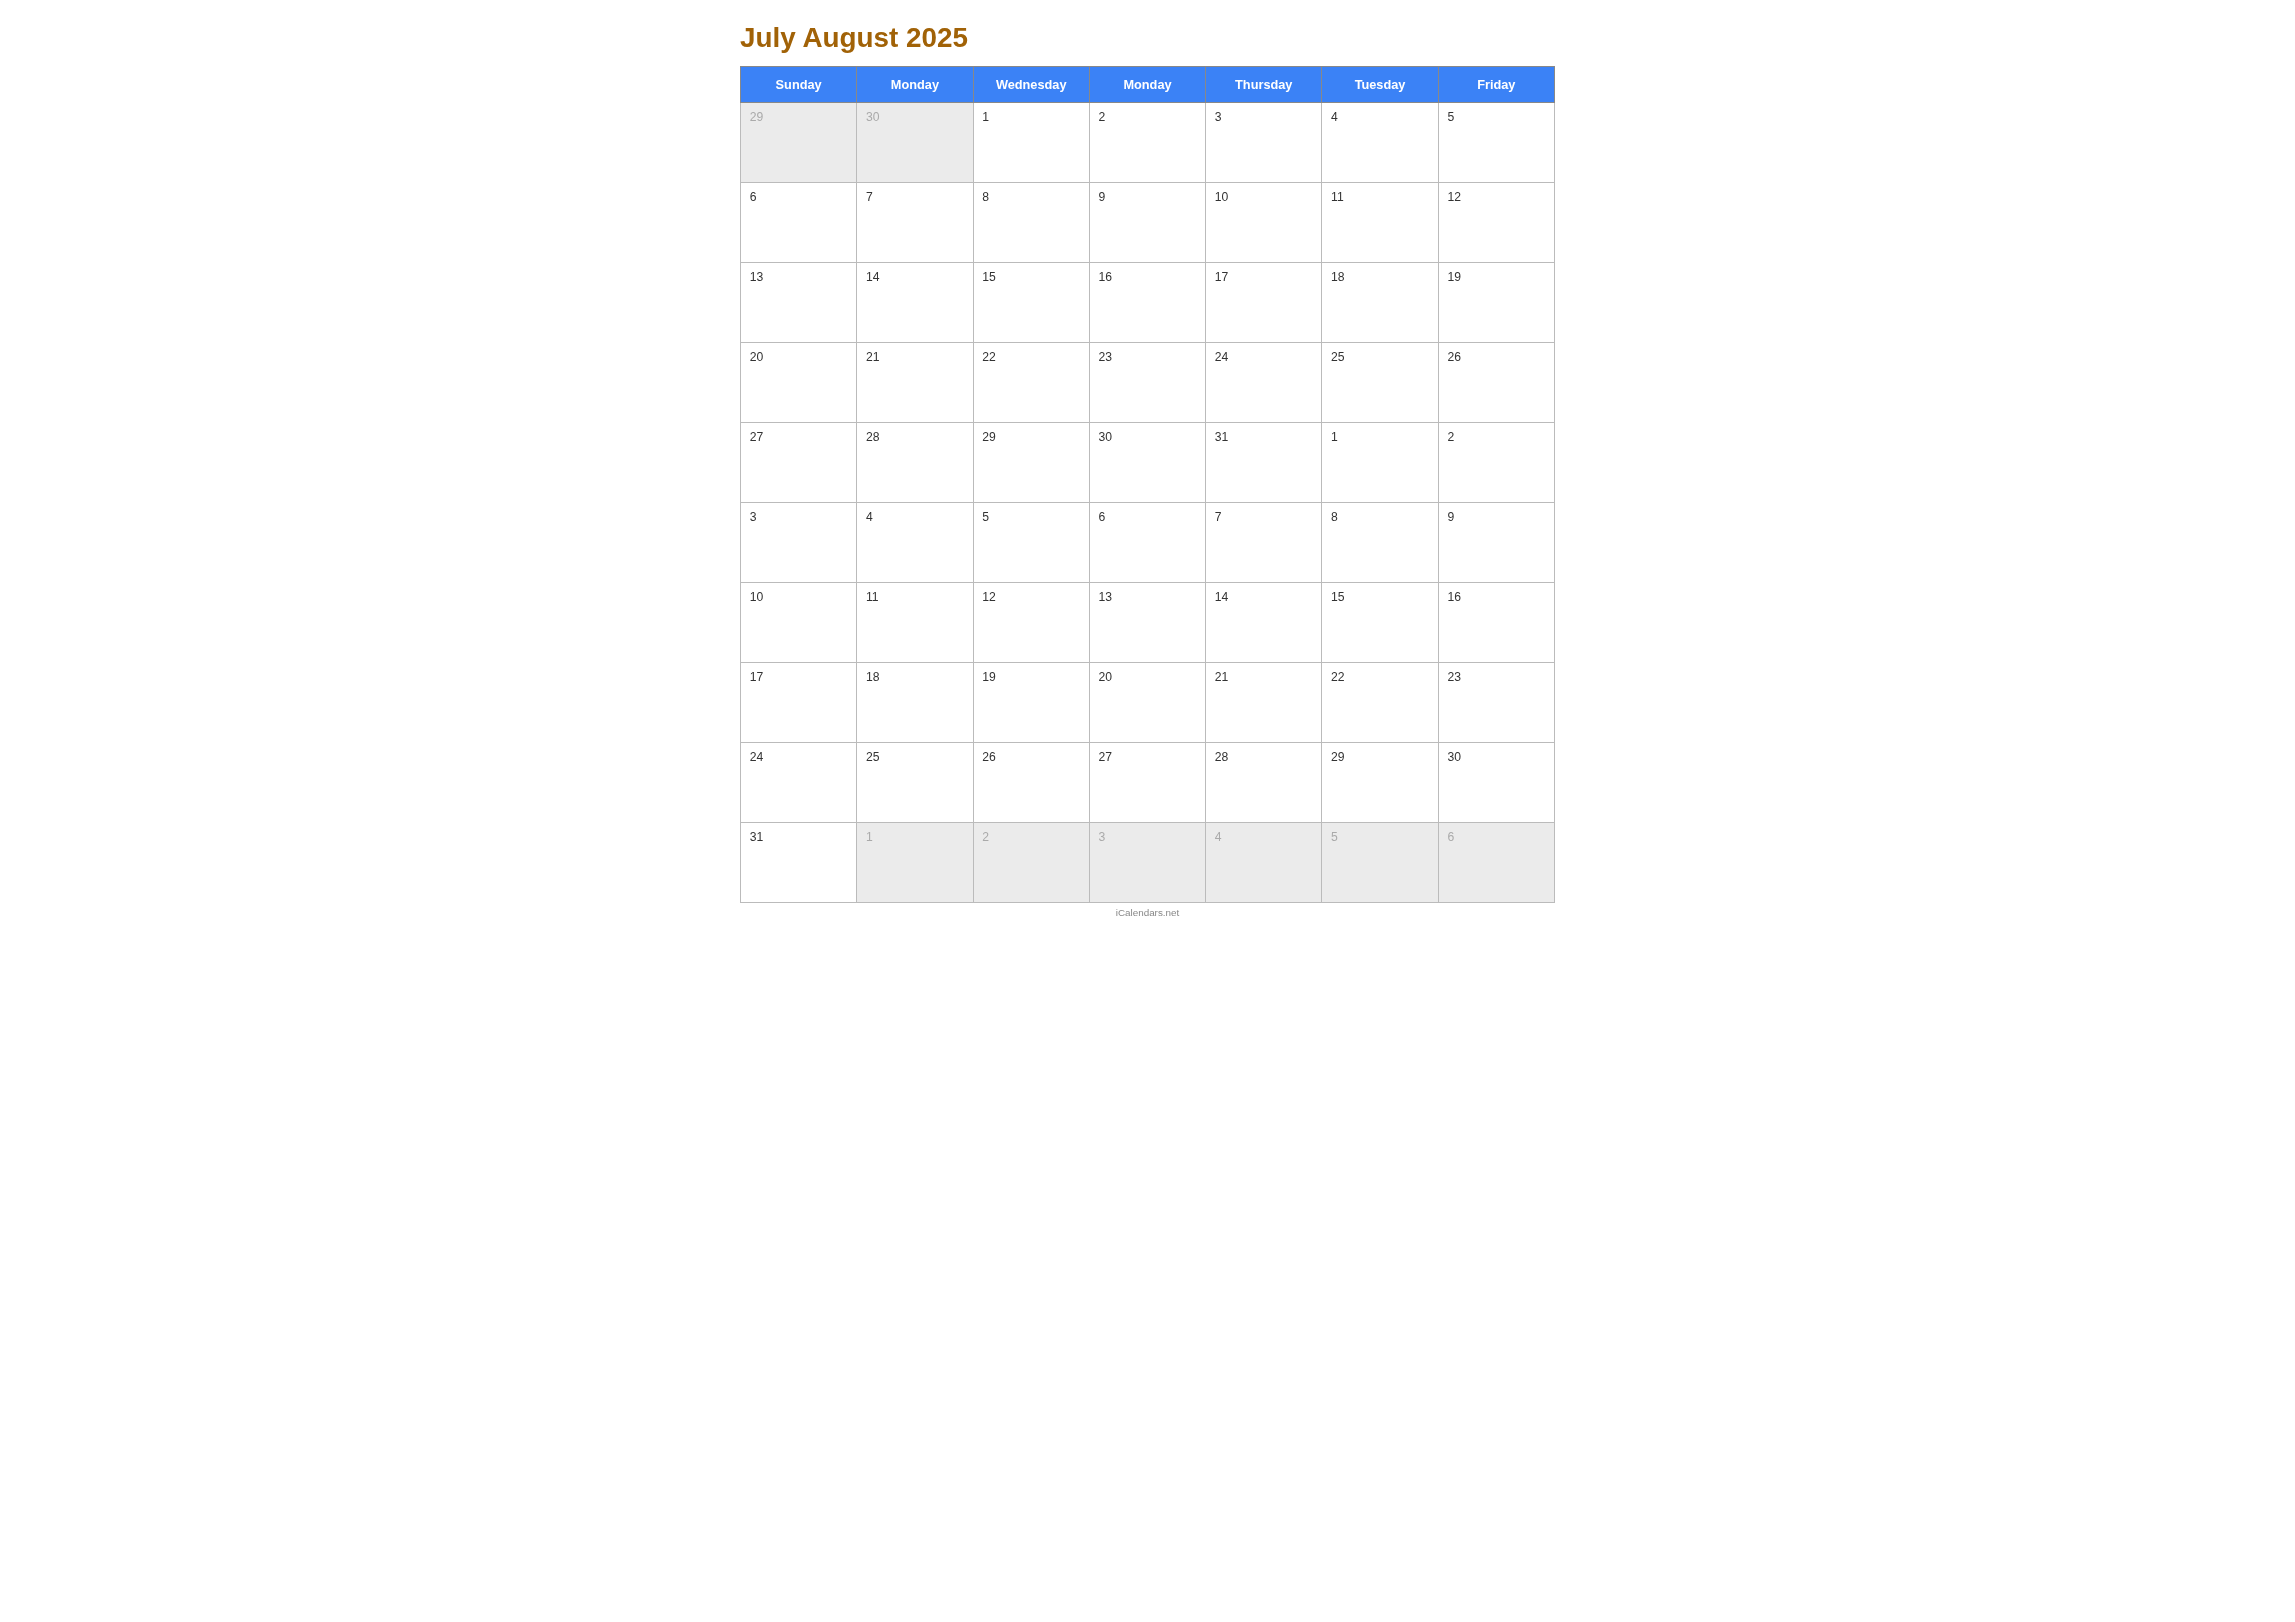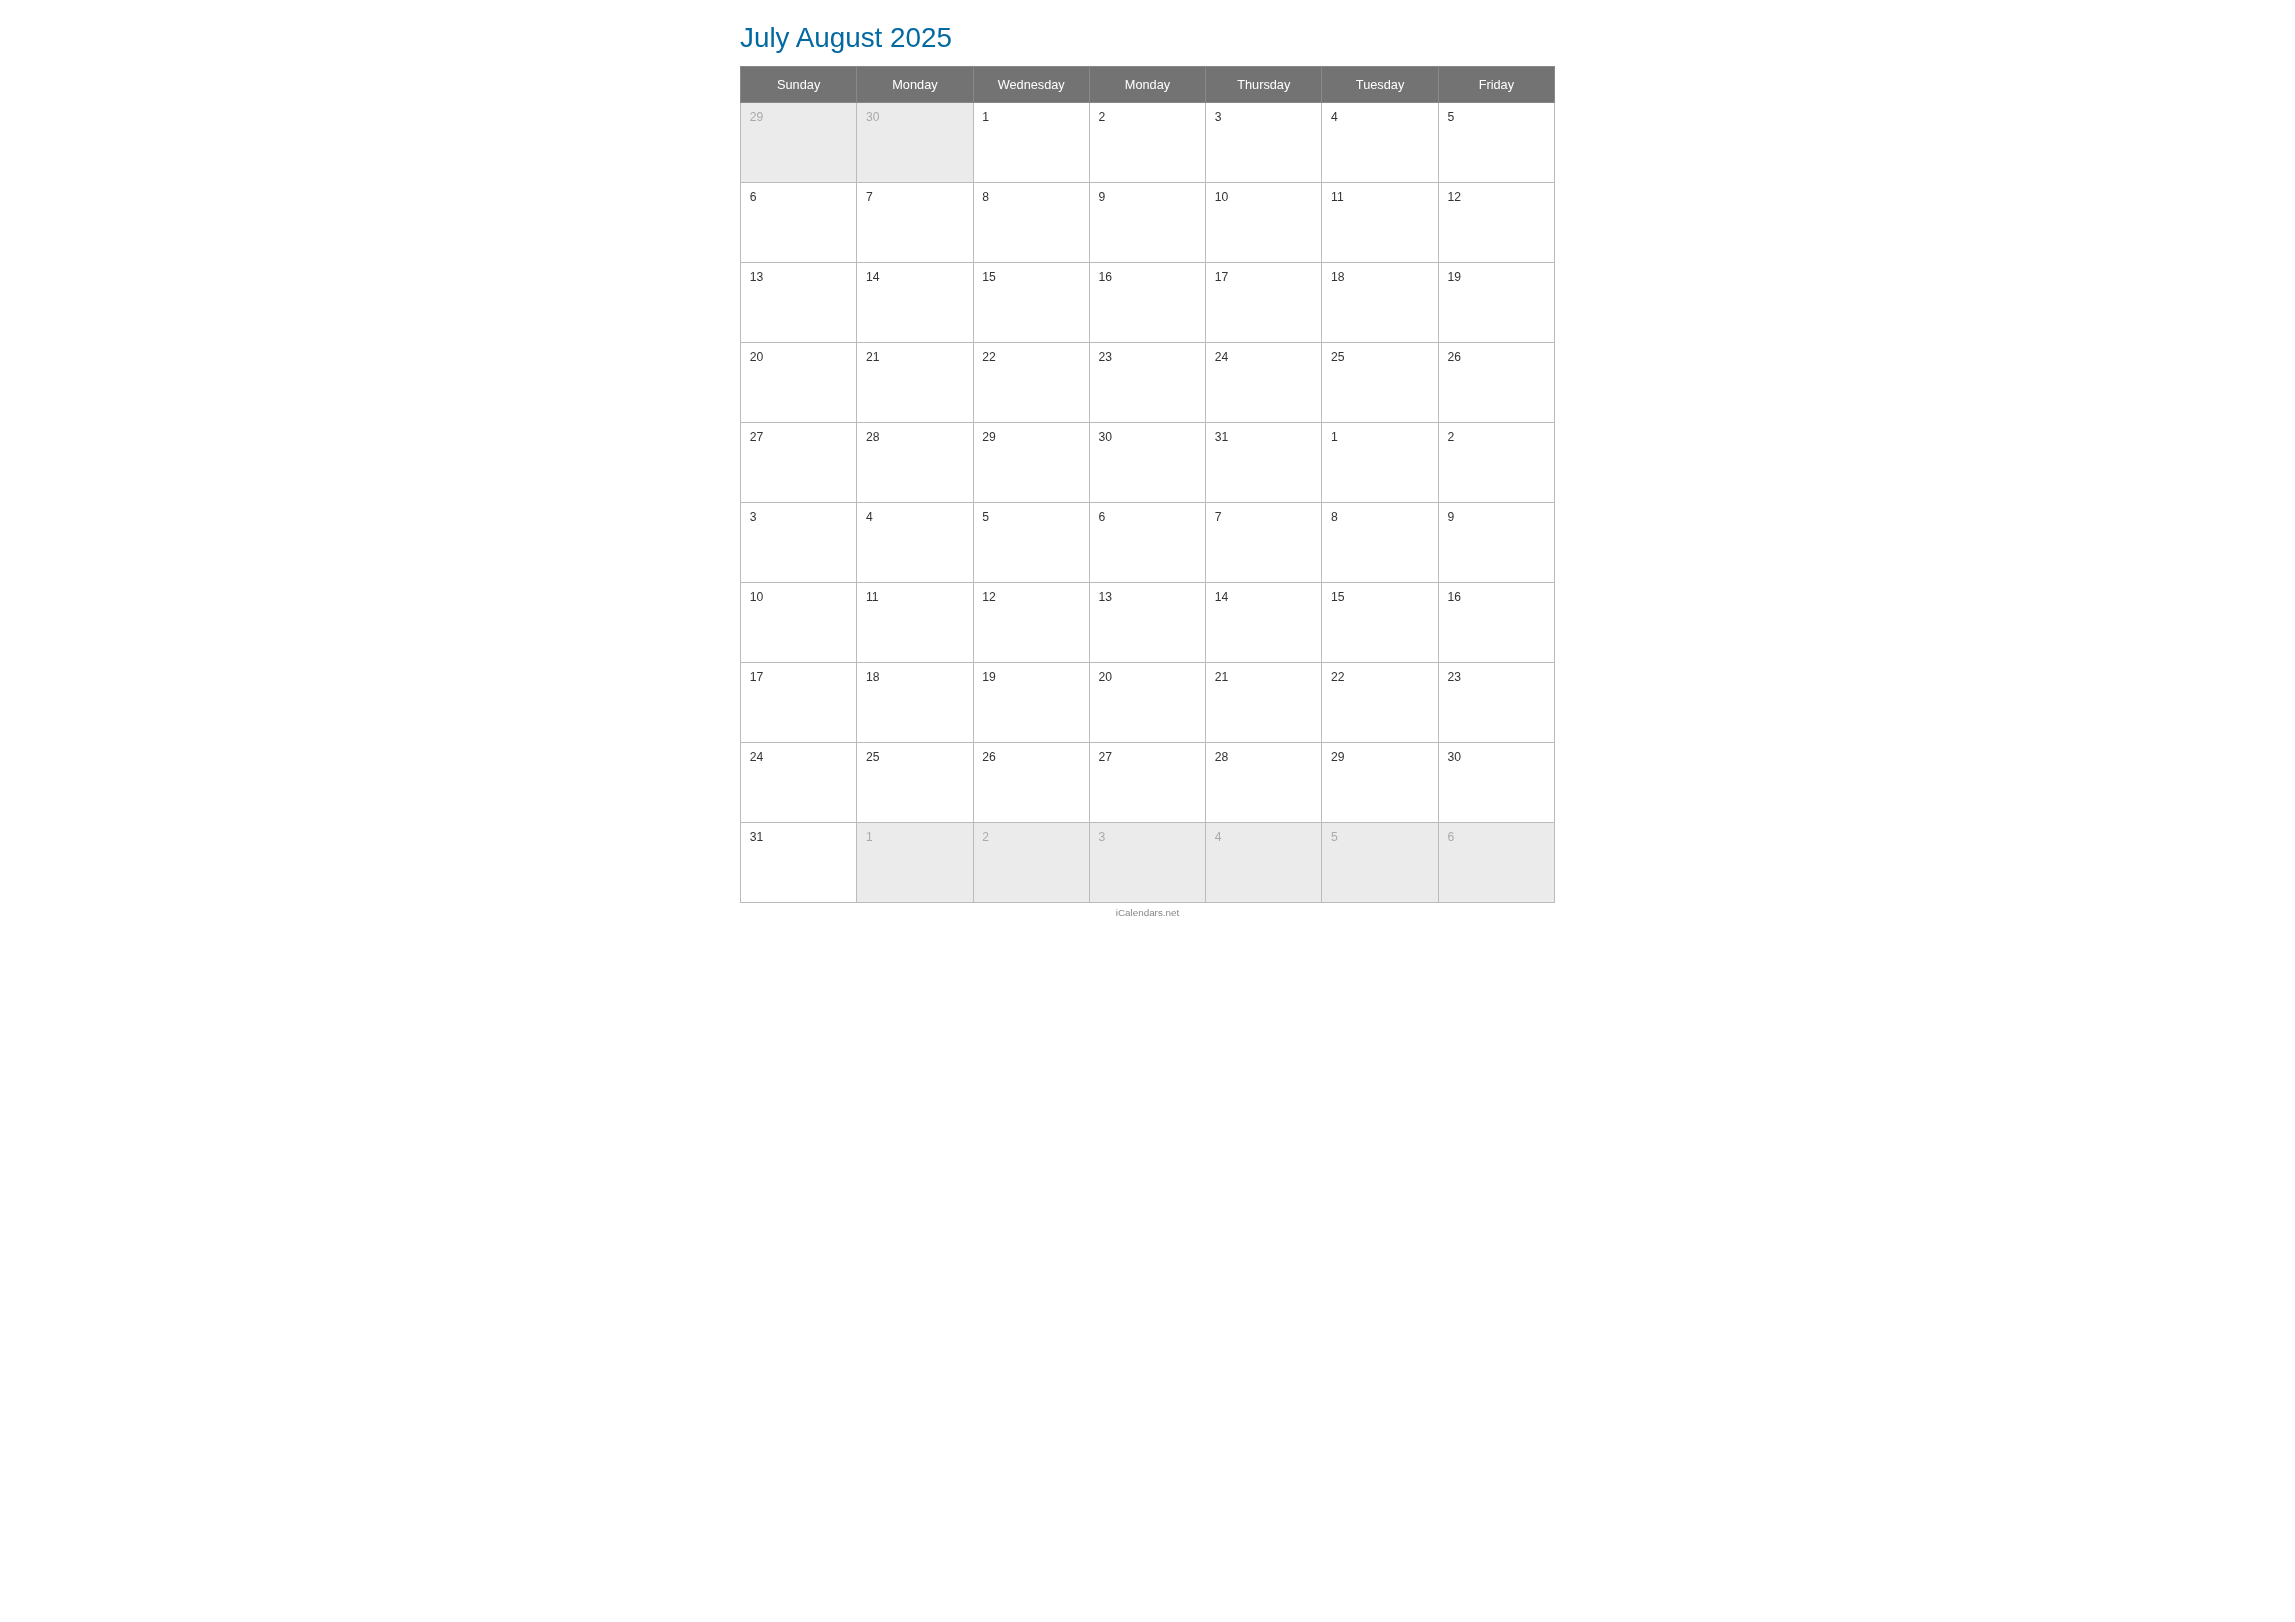--- a/index.html
+++ b/index.html
@@ -12,36 +12,36 @@
       background: #fff;
       font-family: Arial, Helvetica, sans-serif;
       padding: 22px 29px;
       width: 100%;
       max-width: 873px;
       margin: 0 auto;
     }
 
     .calendar-title {
       font-size: 2.4em;
-      font-weight: normal;
-      color: #0369a1;
+      font-weight: bold;
+      color: #a16207;
       margin-bottom: 11.6px;
     }
 
     .calendar-table {
       width: 100%;
       border-collapse: collapse;
       border: 1.1px solid #888;
     }
 
     .calendar-table thead tr th {
-      background-color: #737373;
+      background-color: #3b82f6;
       color: #fff;
       font-size: 1.1em;
-      font-weight: normal;
+      font-weight: bold;
       padding: 10.2px 7.3px;
       border: 0.7px solid #888;
     }
 
     .calendar-table tbody tr td {
       width: calc(100% / 7);
       height: 80px;
       vertical-align: top;
       padding: 7.3px 8.7px;
       border: 0.7px solid #bbb;

